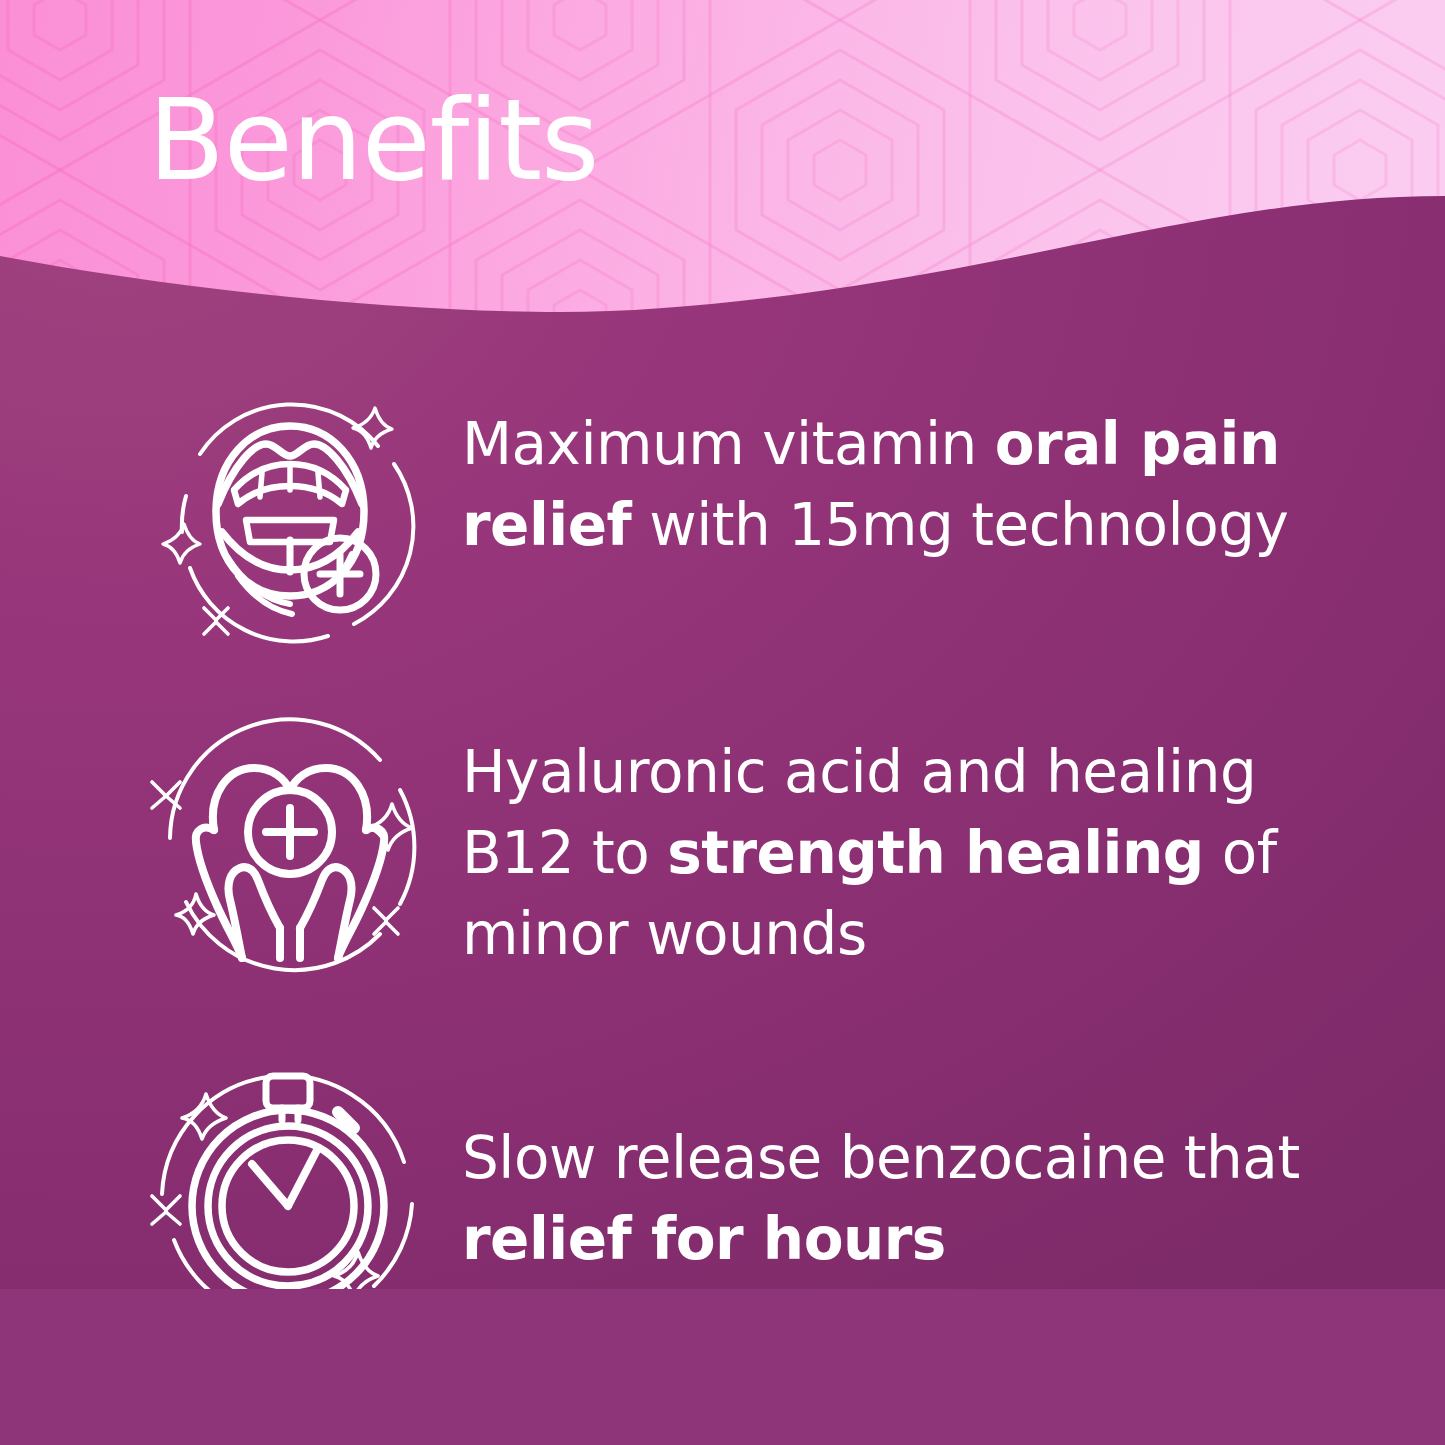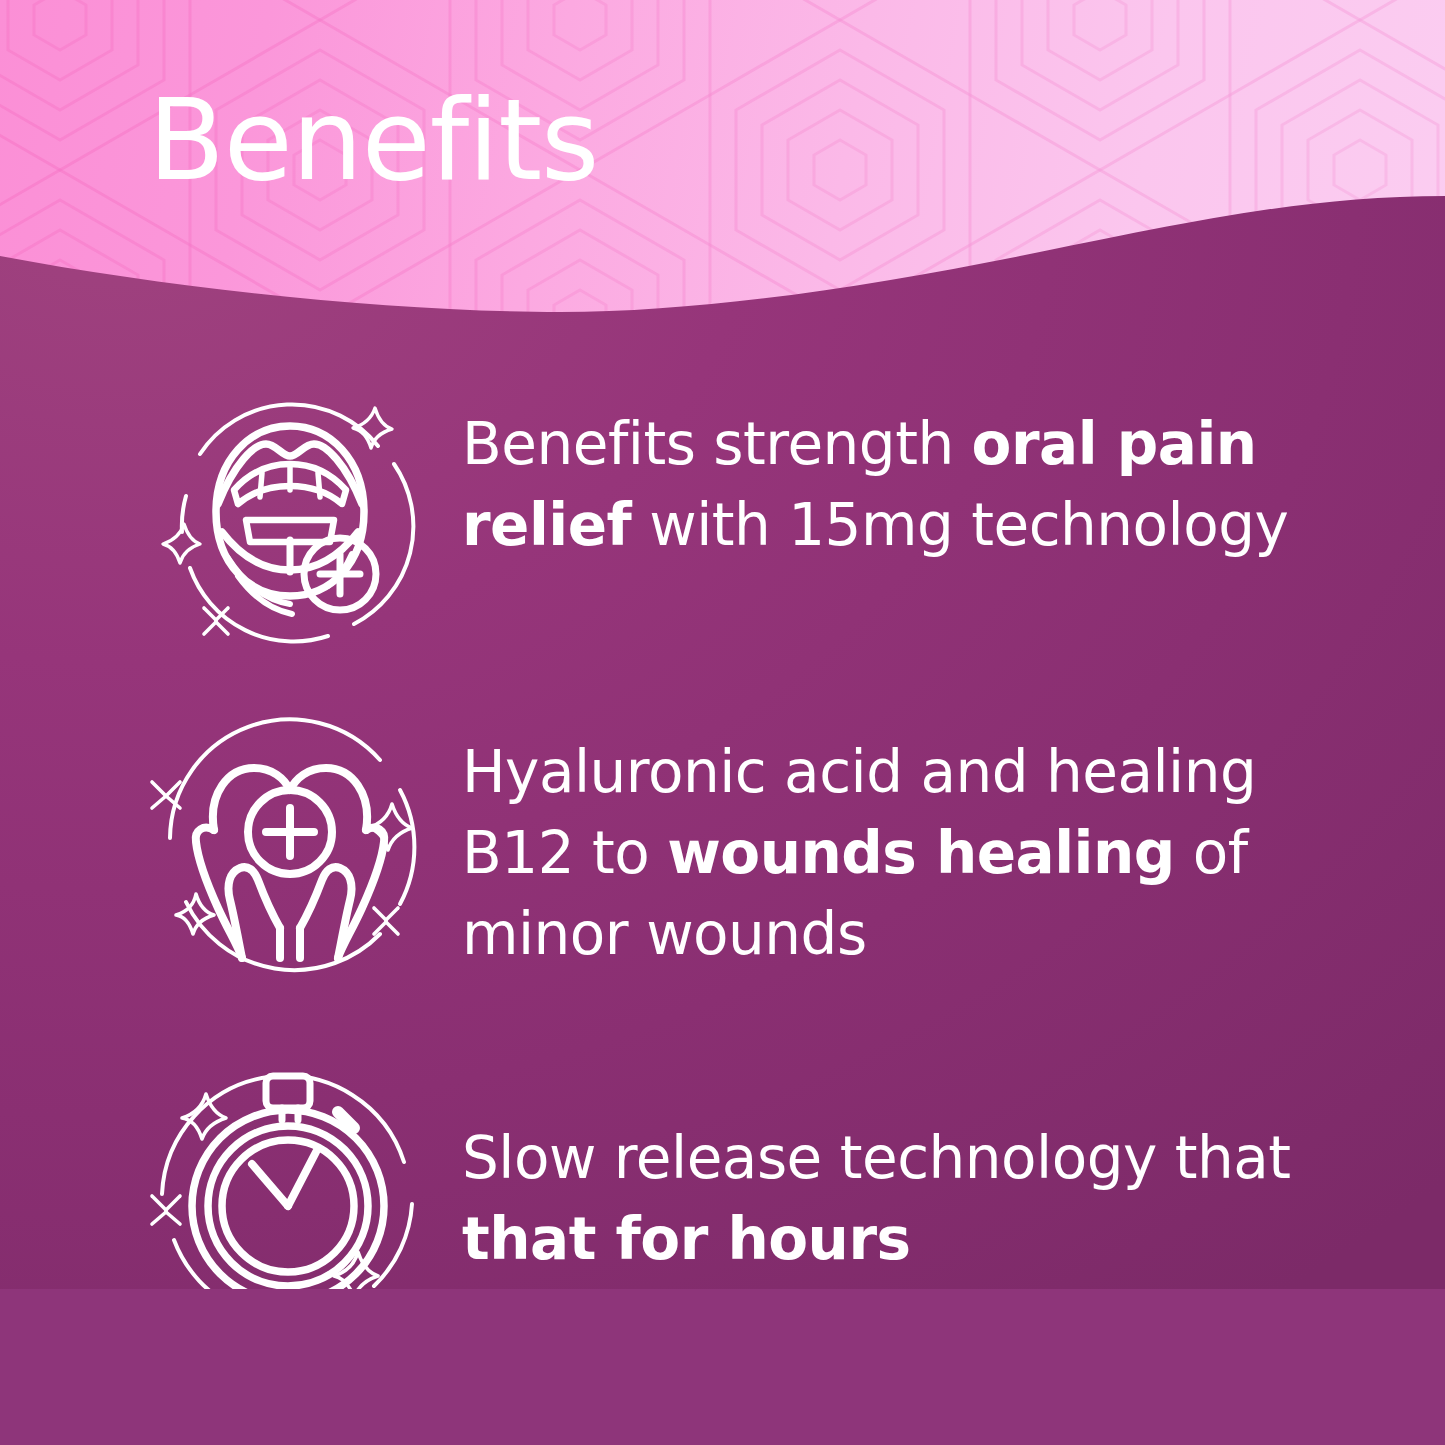--- a/index.html
+++ b/index.html
@@ -189,21 +189,21 @@
             <path d="M 86,186 C 104,214 124,228 148,232" stroke-width="6"></path>
             <path d="M 96,204 C 112,226 130,238 150,242" stroke-width="6"></path>
             <path d="M 210,182 C 204,196 196,206 186,214" stroke-width="6"></path>
 
             <circle cx="198" cy="202" r="36" stroke-width="7" fill="none"></circle>
             <path d="M 198,182 L 198,222 M 178,202 L 218,202" stroke-width="7"></path>
           </g>
         </svg>
       </div>
       <div class="btext">
-        <span>Benefits strength </span><b>oral pain relief</b><span> with 15mg technology</span>
+        <span>Maximum vitamin </span><b>oral pain relief</b><span> with 15mg technology</span>
       </div>
     </div>
 
     <div class="benefit benefit-2">
       <div class="bicon">
         <svg viewBox="0 0 296 296" aria-hidden="true">
           <g fill="none" stroke="#FFFFFF" stroke-linecap="round" stroke-linejoin="round">
 
             <path d="M 28,130 A 120,120 0 0 1 238,52" stroke-width="4"></path>
             <path d="M 258,82 A 120,120 0 0 1 258,196" stroke-width="4"></path>
@@ -251,21 +251,21 @@
                      C 190,157 184,162 180,172
                      C 174,188 166,206 158,220" stroke-width="8"></path>
             <path d="M 158,220 L 158,250" stroke-width="8"></path>
 
             <circle cx="148" cy="124" r="42" stroke-width="8"></circle>
             <path d="M 148,100 L 148,148 M 124,124 L 172,124" stroke-width="8"></path>
           </g>
         </svg>
       </div>
       <div class="btext">
-        <span>Hyaluronic acid and healing B12 to </span><b>wounds healing</b><span> of minor wounds</span>
+        <span>Hyaluronic acid and healing B12 to </span><b>strength healing</b><span> of minor wounds</span>
       </div>
     </div>
 
     <div class="benefit benefit-3">
       <div class="bicon">
         <svg viewBox="0 0 296 296" aria-hidden="true">
           <g fill="none" stroke="#FFFFFF" stroke-linecap="round" stroke-linejoin="round">
 
             <path d="M 20,140 A 124,124 0 0 1 262,108" stroke-width="4"></path>
             <path d="M 270,150 A 124,124 0 0 1 232,232" stroke-width="4"></path>
@@ -290,18 +290,18 @@
             <circle cx="146" cy="152" r="80" stroke-width="7.5"></circle>
 
             <circle cx="146" cy="152" r="66" stroke-width="7.5"></circle>
 
             <path d="M 146,152 L 110,110" stroke-width="8"></path>
             <path d="M 146,152 L 174,98" stroke-width="8"></path>
           </g>
         </svg>
       </div>
       <div class="btext">
-        <span>Slow release technology that </span><b>that for hours</b>
+        <span>Slow release benzocaine that </span><b>relief for hours</b>
       </div>
     </div>
 
   </div>
 </div>
 
 </body></html>

